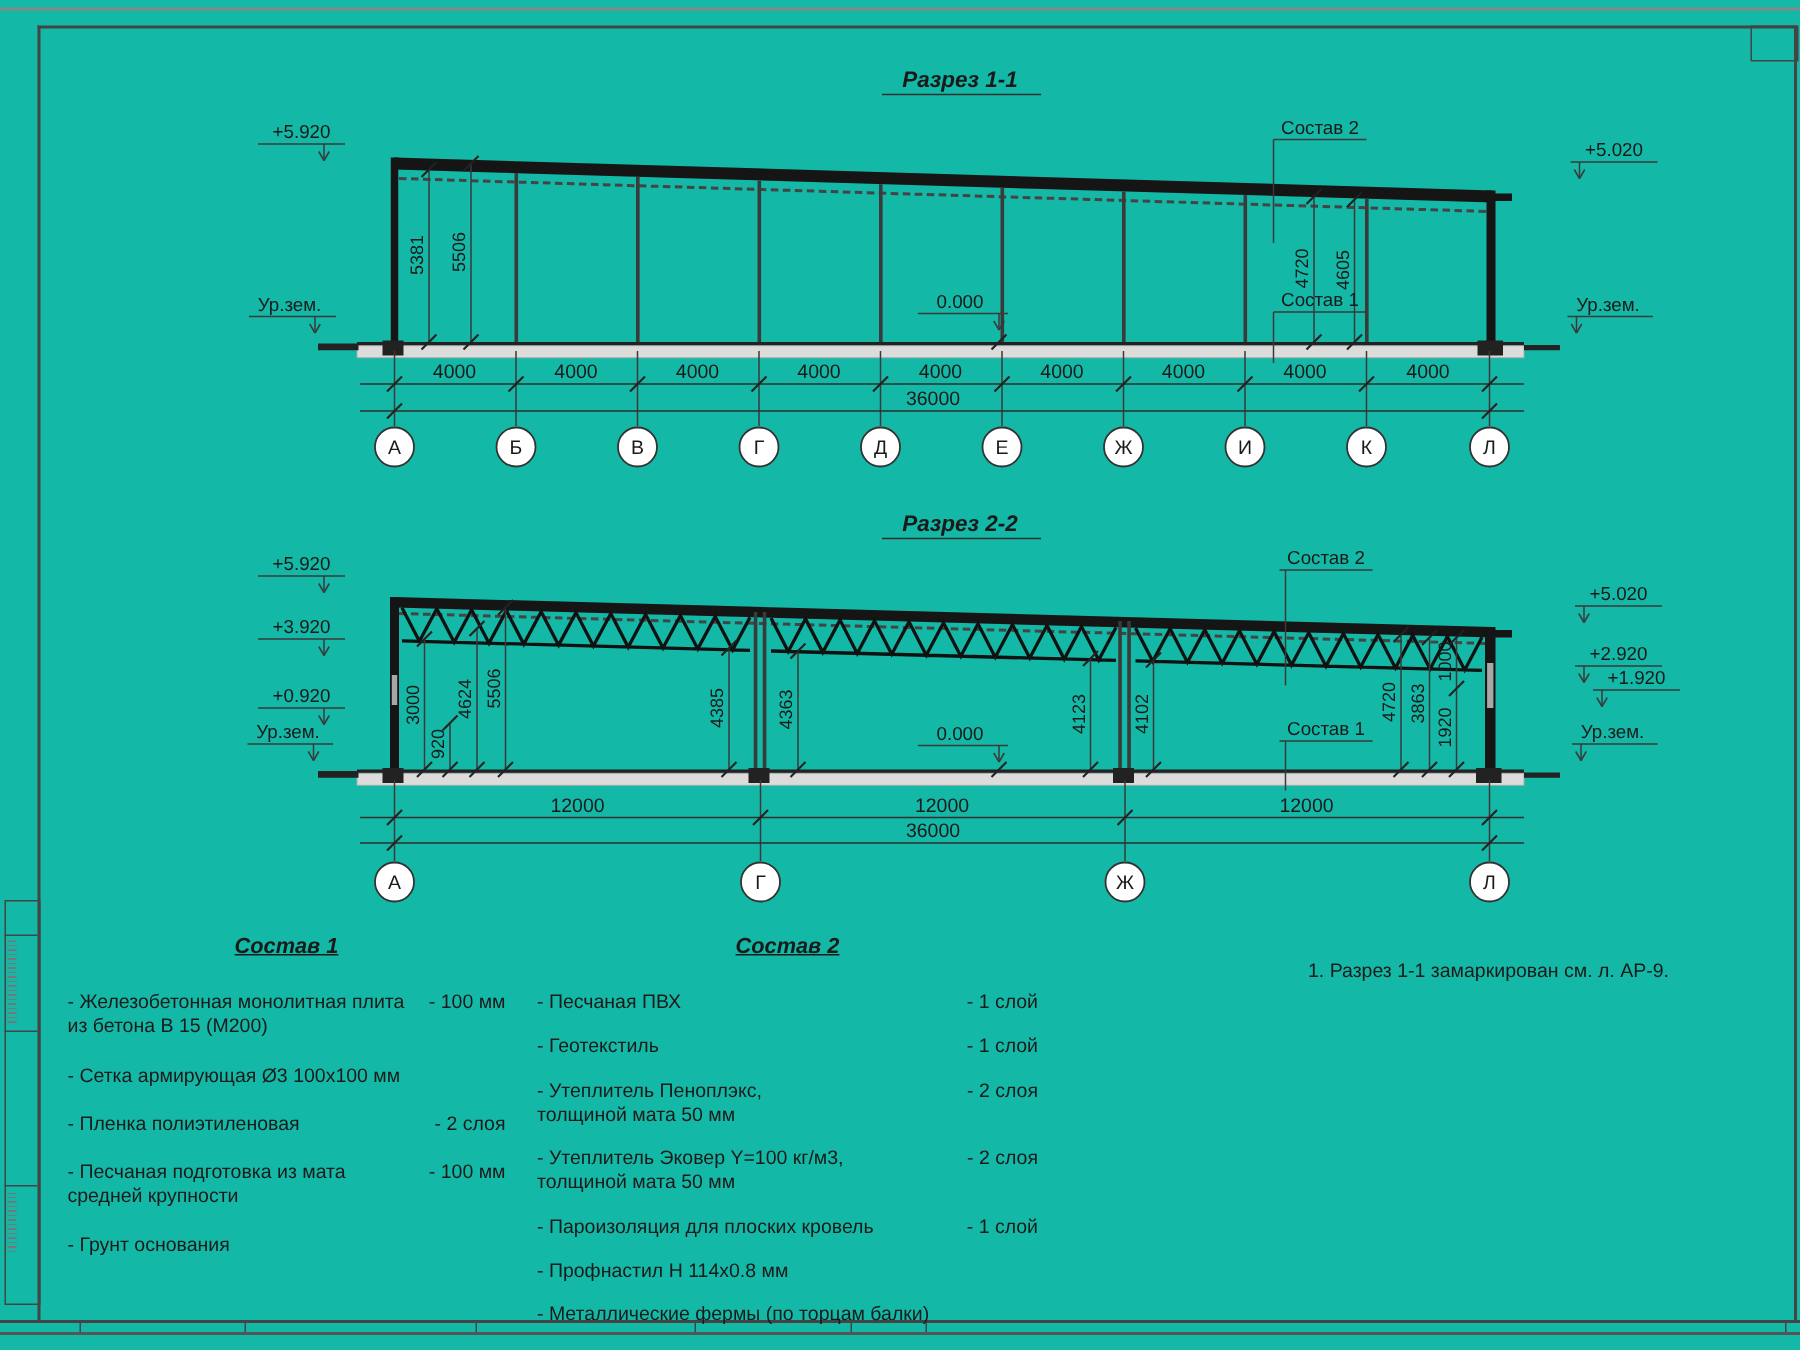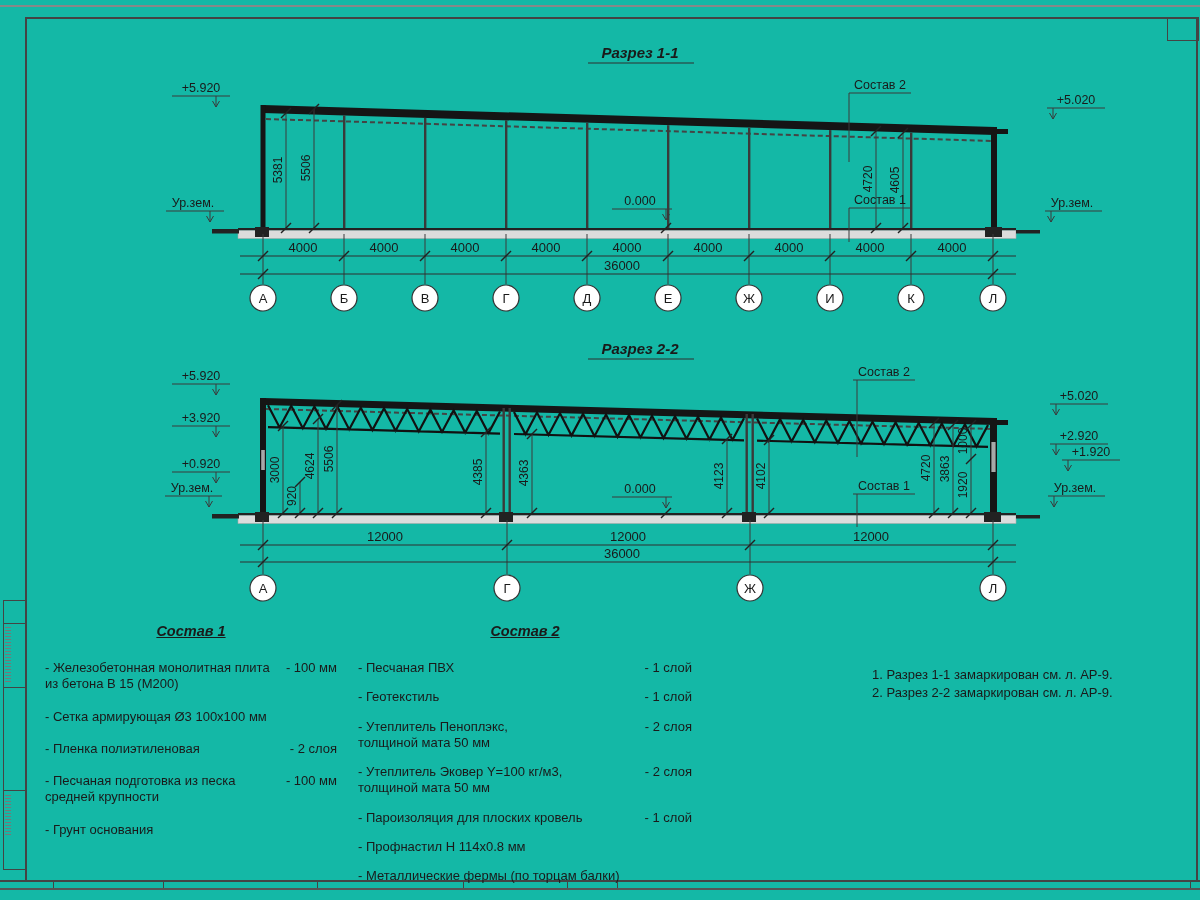--- a/index.html
+++ b/index.html
@@ -395,21 +395,21 @@
     </div>
     <div class="row" style="margin-bottom:16px;">
       <span class="nm">- Сетка армирующая Ø3 100х100 мм</span>
       <span class="qty"></span>
     </div>
     <div class="row" style="margin-bottom:16px;">
       <span class="nm">- Пленка полиэтиленовая</span>
       <span class="qty">-  2 слоя</span>
     </div>
     <div class="row" style="margin-bottom:16px;">
-      <span class="nm">- Песчаная подготовка из песка
+      <span class="nm">- Песчаная подготовка из мата
 средней крупности</span>
       <span class="qty">- 100 мм</span>
     </div>
     <div class="row">
       <span class="nm">- Грунт основания</span>
       <span class="qty"></span>
     </div>
   </div>
 
   <div class="layers" style="left:358px;top:622px;width:334px;">
@@ -439,18 +439,17 @@
     <div class="row">
       <span class="nm">- Профнастил Н 114х0.8 мм</span>
       <span class="qty"></span>
     </div>
     <div class="row">
       <span class="nm">- Металлические фермы (по торцам балки)</span>
       <span class="qty"></span>
     </div>
   </div>
 
-  <div class="notes" style="left:872px;top:666px;width:320px;">
+  <div class="notes" style="left:872px;top:638px;width:320px;">
     <div>1. Разрез 1-1 замаркирован см. л. АР-9.</div>
-    <div>2. Разрез 2-2 замаркирован см. л. АР-9.</div>
   </div>
 
 </div>
 
 </body></html>

